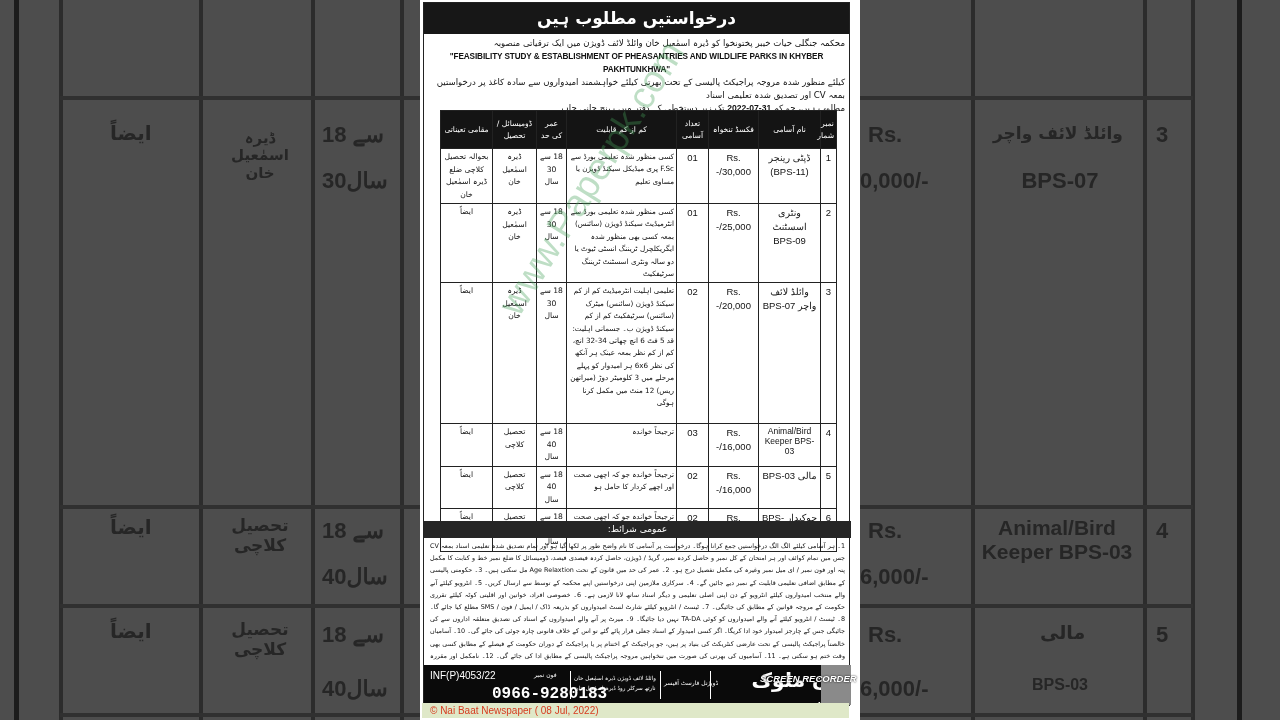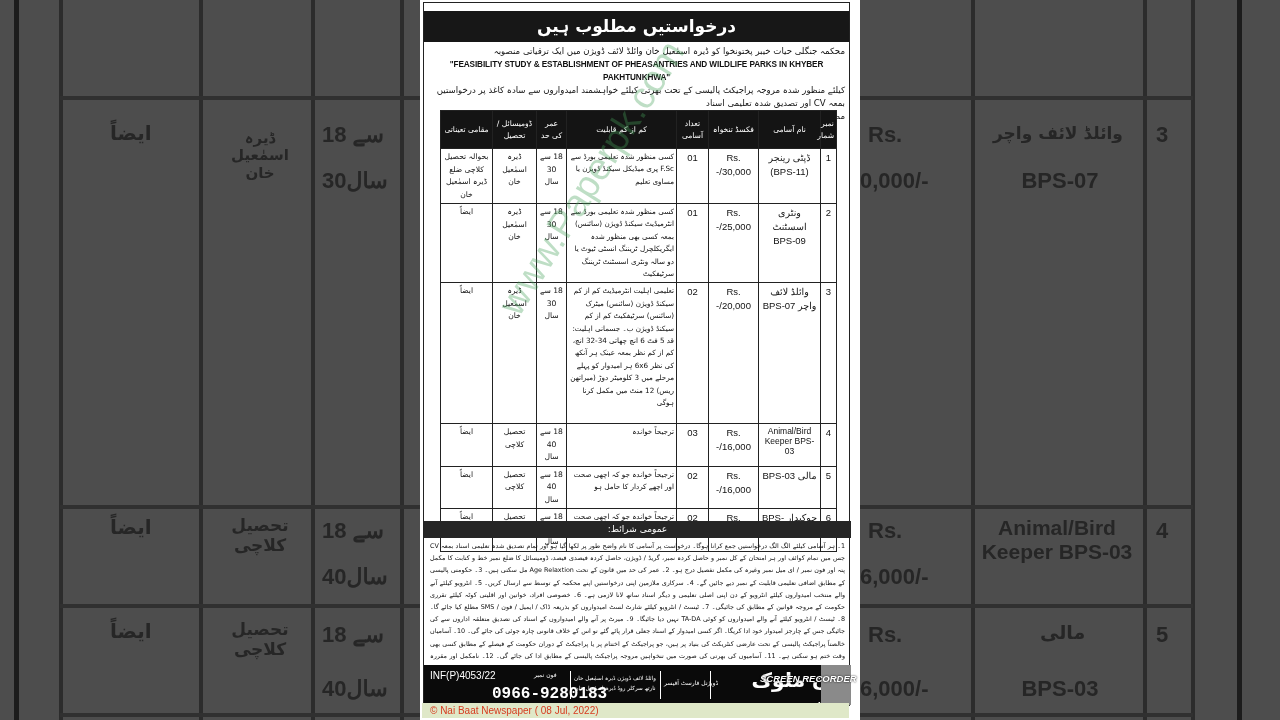--- a/index.html
+++ b/index.html
@@ -12,21 +12,21 @@
   .bg.right { left: 860px; }
   .bg .vline { position: absolute; top: 0; bottom: 0; width: 4px; background: #2c2c2c; }
   .bg .vline.thick { width: 5px; background: #1c1c1c; }
   .bg .hline { position: absolute; height: 4px; background: #303030; }
   .bg .btxt { position: absolute; color: #262626; font-family: "Liberation Sans", sans-serif; font-weight: bold; text-align: center; line-height: 1.15; }
   .bg .btxt.ur { font-family: "DejaVu Sans", sans-serif; direction: rtl; }
 
   
   .page { position: absolute; left: 420px; top: 0; width: 440px; height: 720px; background: #ffffff; }
   .ad { position: absolute; left: 3px; top: 2px; width: 427px; height: 704px; border: 1px solid #222; background: #fff; }
-  .ad-title { height: 31px; background: #171717; color: #fff; text-align: center; direction: rtl; font-size: 17px; font-weight: bold; line-height: 31px; margin-top: 8px; }
+  .ad-title { height: 31px; background: #171717; color: #fff; text-align: center; direction: rtl; font-size: 17px; font-weight: bold; line-height: 31px; }
   .intro { padding: 3px 4px 0 4px; direction: rtl; font-size: 8.6px; line-height: 13px; }
   .intro .en { direction: ltr; text-align: center; font-family: "Liberation Sans", sans-serif; font-weight: bold; font-size: 8.2px; letter-spacing: -0.1px; }
   .intro .date { font-family: "Liberation Sans", sans-serif; font-weight: bold; }
 
   table.jobs { position: absolute; left: 16px; top: 107px; width: 396px; border-collapse: collapse; direction: rtl; table-layout: fixed; }
   table.jobs th, table.jobs td { border: 1px solid #222; font-size: 7.6px; text-align: center; vertical-align: top; padding: 2px 2px; }
   table.jobs th { background: #141414; color: #fff; font-weight: normal; height: 38px; vertical-align: middle; line-height: 12px; }
   table.jobs td { line-height: 12.5px; }
   table.jobs td.lat { font-family: "Liberation Sans", sans-serif; font-size: 9.5px; line-height: 14px; }
   table.jobs td.qual { text-align: right; font-size: 7.2px; line-height: 12.4px; margin-top: 28px; }
@@ -95,21 +95,21 @@
   <div class="btxt" style="left:296px; top:122px; font-size:22px;">3</div>
 
   <div class="btxt" style="left:8px; top:518px; font-size:22px;">Rs.</div>
   <div class="btxt" style="left:0px; top:564px; font-size:22px;">6,000/-</div>
   <div class="btxt" style="left:118px; top:516px; width:158px; font-size:21px;">Animal/Bird Keeper BPS-03</div>
   <div class="btxt" style="left:296px; top:518px; font-size:22px;">4</div>
 
   <div class="btxt" style="left:8px; top:622px; font-size:22px;">Rs.</div>
   <div class="btxt" style="left:0px; top:676px; font-size:22px;">6,000/-</div>
   <div class="btxt ur" style="left:180px; top:622px; font-size:19px;">مالی</div>
-  <div class="btxt" style="left:140px; top:676px; width:120px; font-size:22px;">BPS-03</div>
+  <div class="btxt" style="left:140px; top:676px; width:120px; font-size:16px;">BPS-03</div>
   <div class="btxt" style="left:296px; top:622px; font-size:22px;">5</div>
 </div>
 
 <div class="page">
   <div class="ad">
     <div class="ad-title">درخواستیں مطلوب ہیں</div>
 
     <div class="intro">
       <div>محکمہ جنگلی حیات خیبر پختونخوا کو ڈیرہ اسمٰعیل خان وائلڈ لائف ڈویژن میں ایک ترقیاتی منصوبہ</div>
       <div class="en">"FEASIBILITY STUDY &amp; ESTABLISHMENT OF PHEASANTRIES AND WILDLIFE PARKS IN KHYBER PAKHTUNKHWA"</div>

